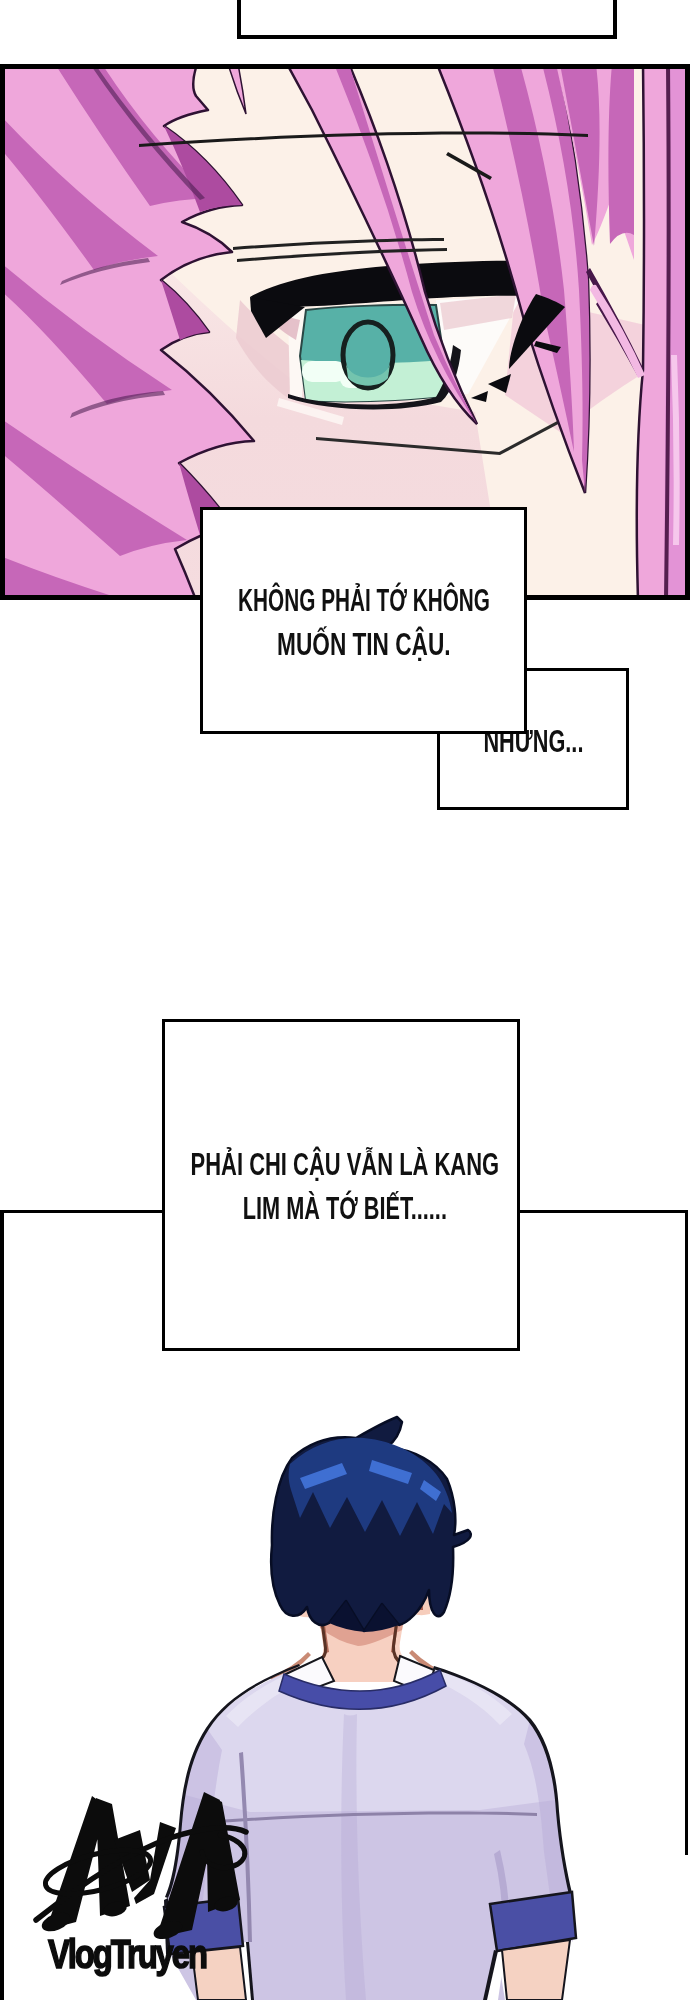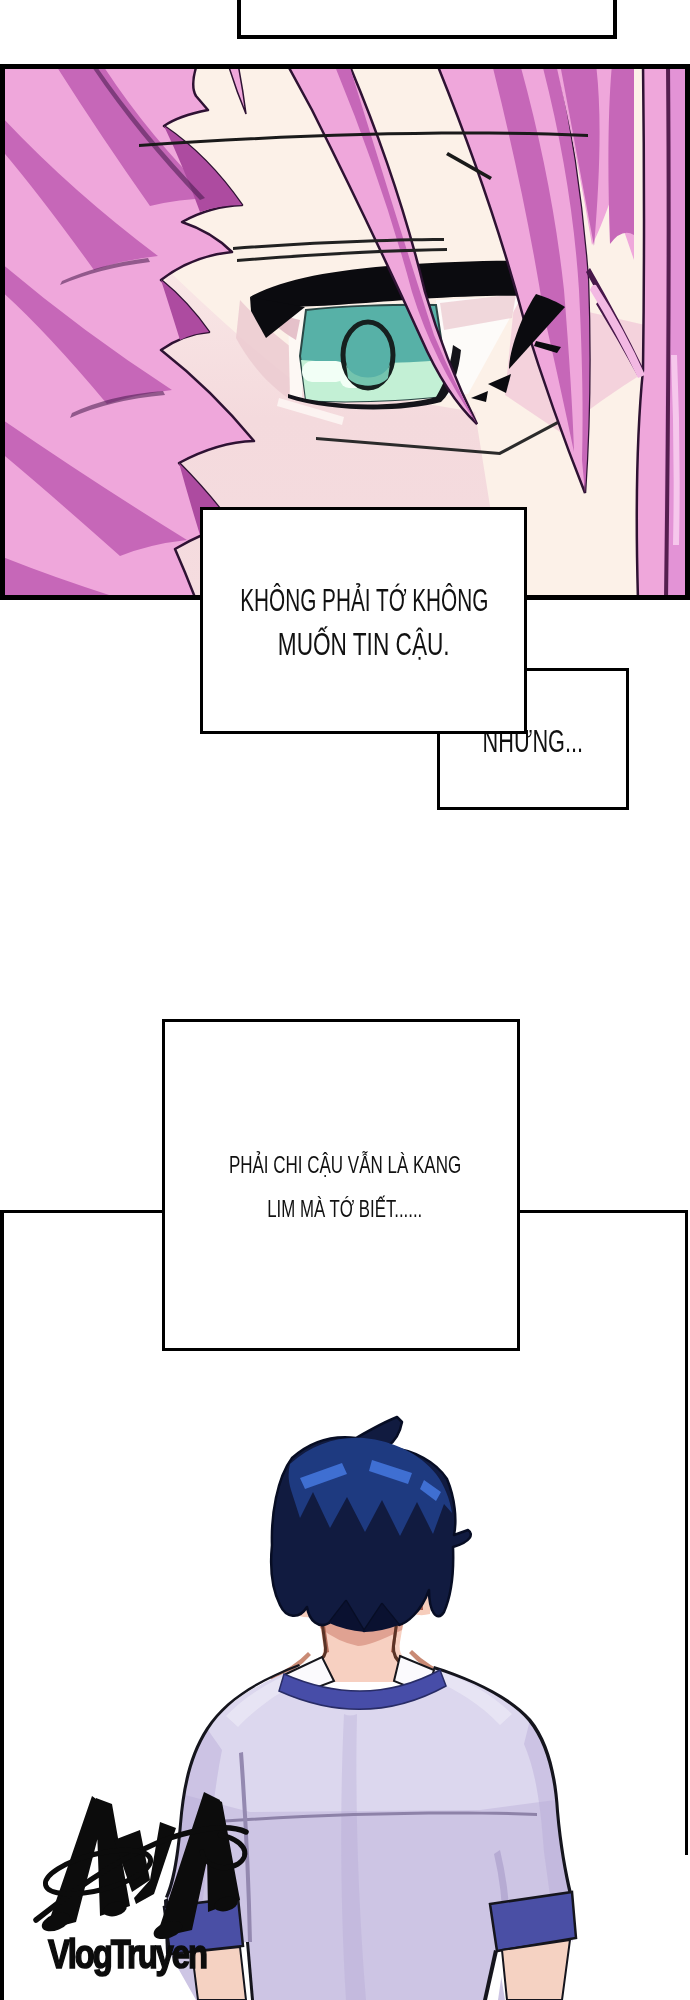--- a/index.html
+++ b/index.html
@@ -1,20 +1,20 @@
 <!DOCTYPE html>
 <html><head>
 <meta charset="utf-8">
 <style>
   html,body{margin:0;padding:0;}
   body{width:690px;height:2000px;position:relative;background:#ffffff;overflow:hidden;
        font-family:"Liberation Sans",sans-serif;}
   .abs{position:absolute;}
   .cond{display:inline-block;transform:scaleX(0.78);transform-origin:50% 50%;white-space:nowrap;}
-  .bubtxt{font-weight:normal;color:#111;text-align:center;letter-spacing:0px;}
+  .bubtxt{font-weight:bold;color:#111;text-align:center;letter-spacing:0px;}
 </style>
 </head>
 <body>
 
 <div class="abs" style="left:237px;top:-15px;width:372px;height:46px;background:#fff;border:4px solid #000;"></div>
 
 <svg class="abs" style="left:0;top:64px;" width="690" height="536" viewBox="0 64 690 536" xmlns="http://www.w3.org/2000/svg">
 <defs>
 <clipPath id="pclip">
         <rect x="4" y="68" width="682" height="528"></rect>
@@ -143,21 +143,21 @@
 <span class="cond" style="transform:scaleX(0.67);">KHÔNG PHẢI TỚ KHÔNG</span><br>
 <span class="cond" style="transform:scaleX(0.73);">MUỐN TIN CẬU.</span>
 </div>
 
 <div class="abs" style="left:0px;top:1210px;width:684px;height:790px;background:#fff;border-top:3px solid #000;border-left:4px solid #000;"></div>
 
 <div class="abs" style="left:685px;top:1210px;width:3px;height:645px;background:#000;"></div>
 
 <div class="abs" style="left:162px;top:1019px;width:352px;height:326px;background:#fff;border:3px solid #000;"></div>
 
-<div class="abs bubtxt" style="left:95px;top:1143px;width:500px;font-size:24px;line-height:44px;">
+<div class="abs bubtxt" style="left:95px;top:1143px;width:500px;font-size:31px;line-height:44px;">
 <span class="cond" style="transform:scaleX(0.708);">PHẢI CHI CẬU VẪN LÀ KANG</span><br>
 <span class="cond" style="transform:scaleX(0.70);">LIM MÀ TỚ BIẾT......</span>
 </div>
 
 <div class="abs" style="left:0px;top:1380px;width:548px;height:620px;">
 <svg width="690" height="620" viewBox="0 0 690 620" xmlns="http://www.w3.org/2000/svg">
 
 <path d="M316,215 L408,215 L400,262 Q397,278 415,286 L458,302 L266,302 L308,288 Q326,280 323,264 Z" fill="#f7d0c1"></path>
 
 <path d="M316,215 L408,215 L402,250 Q370,266 358,266 Q338,262 320,248 Z" fill="#e0a292"></path>

